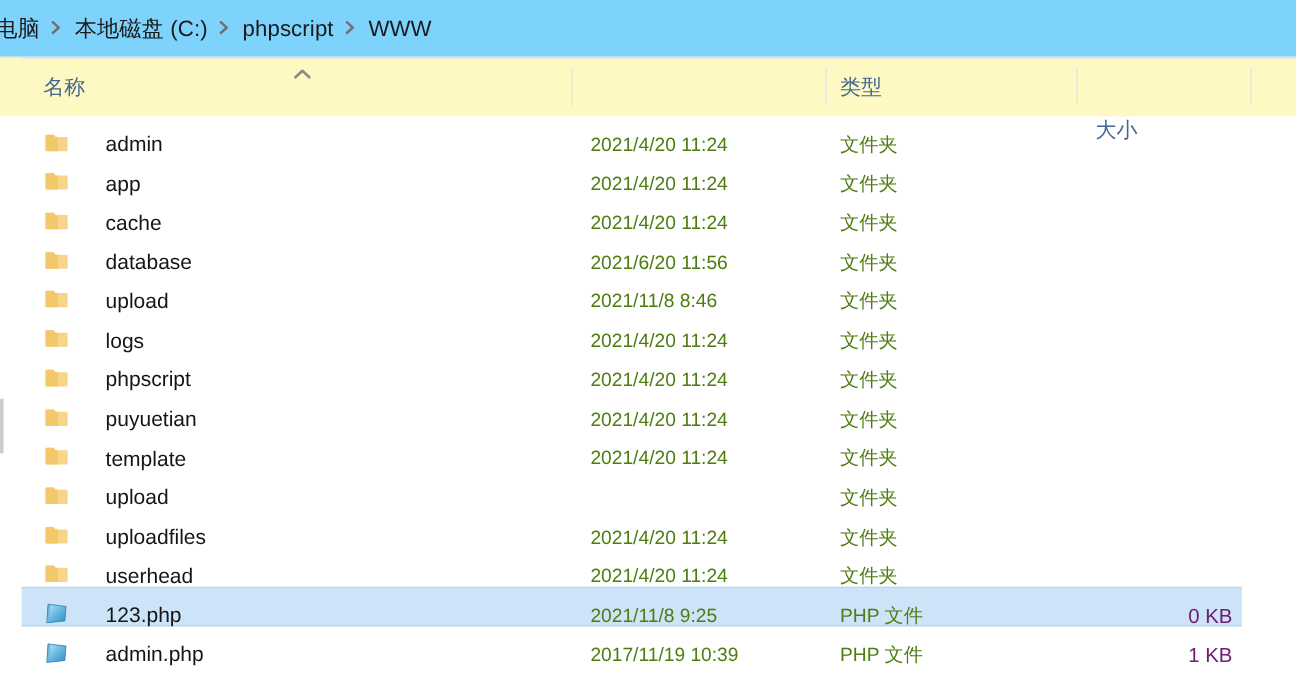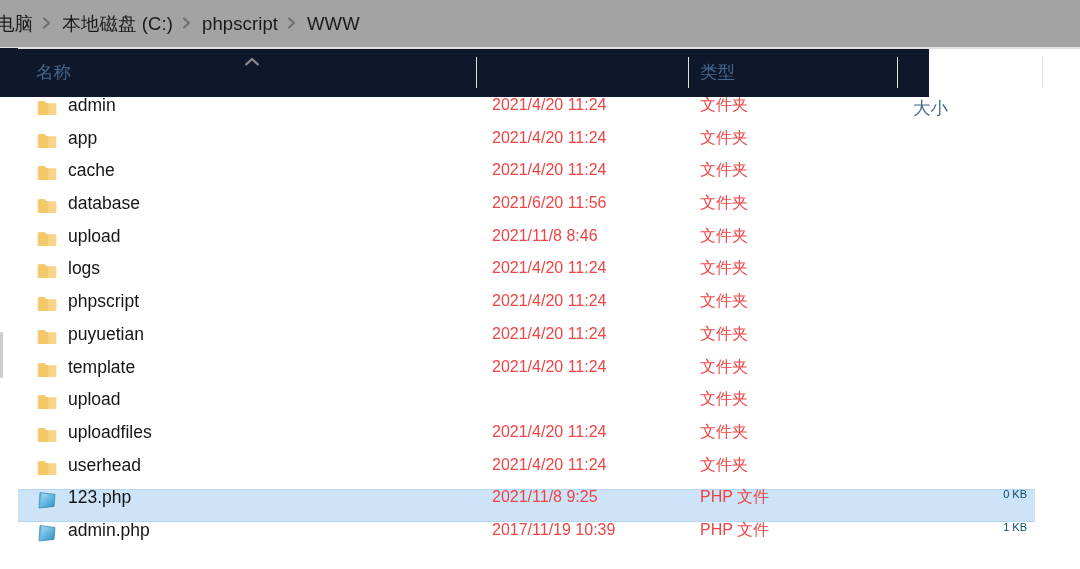--- a/index.html
+++ b/index.html
@@ -22,21 +22,21 @@
     background: #ffffff;
   }
 
   
   .addressbar {
     position: absolute;
     left: 0;
     top: 0;
     width: 1080px;
     height: 48px;
-    background: #a3a3a3;
+    background: #7dd3fc;
     display: flex;
     align-items: center;
     padding-left: 0px;
     box-sizing: border-box;
   }
   .crumb {
     font-size: 18.5px;
     color: #1a1a1a;
     line-height: 1;
     white-space: nowrap;
@@ -59,23 +59,23 @@
     width: 1080px;
     height: 1px;
     background: #e4e4e4;
   }
 
   
   .colheader {
     position: absolute;
     left: 0;
     top: 48px;
-    width: 929px;
+    width: 1080px;
     height: 49px;
-    background: #0f172a;
+    background: #fef9c3;
   }
   .colheader-bottomline {
     position: absolute;
     left: 18px;
     top: 48px;
     width: 1062px;
     height: 1px;
     background: #e2e2e2;
   }
   .col {
@@ -135,43 +135,44 @@
     background: #cce3f8;
     border-top: 1px solid #b3d6f2;
     border-bottom: 1px solid #b3d6f2;
     box-sizing: border-box;
   }
   .cell {
     position: absolute;
     top: 0;
     height: 32.7px;
     display: flex;
-    align-items: flex-start;
+    align-items: flex-end;
     box-sizing: border-box;
+    gap: 20px;
   }
   .cell.name { left: 36px; }
   .cell.date { left: 492px; }
   .cell.type { left: 700px; }
   .cell.size { left: 909px; width: 118px; justify-content: flex-end; }
 
   .name-text {
     font-size: 17.5px;
     color: #151515;
     white-space: nowrap;
     line-height: 1;
   }
   .meta-text {
     font-size: 16px;
-    color: #ef4444;
+    color: #4d7c0f;
     white-space: nowrap;
     line-height: 1;
   }
   .size-text {
-    font-size: 11px;
-    color: #0c4a6e;
+    font-size: 17px;
+    color: #701a75;
     white-space: nowrap;
     line-height: 1;
   }
 
   
   .icon {
     width: 22px;
     height: 22px;
     margin-right: 10px;
     flex: 0 0 22px;

